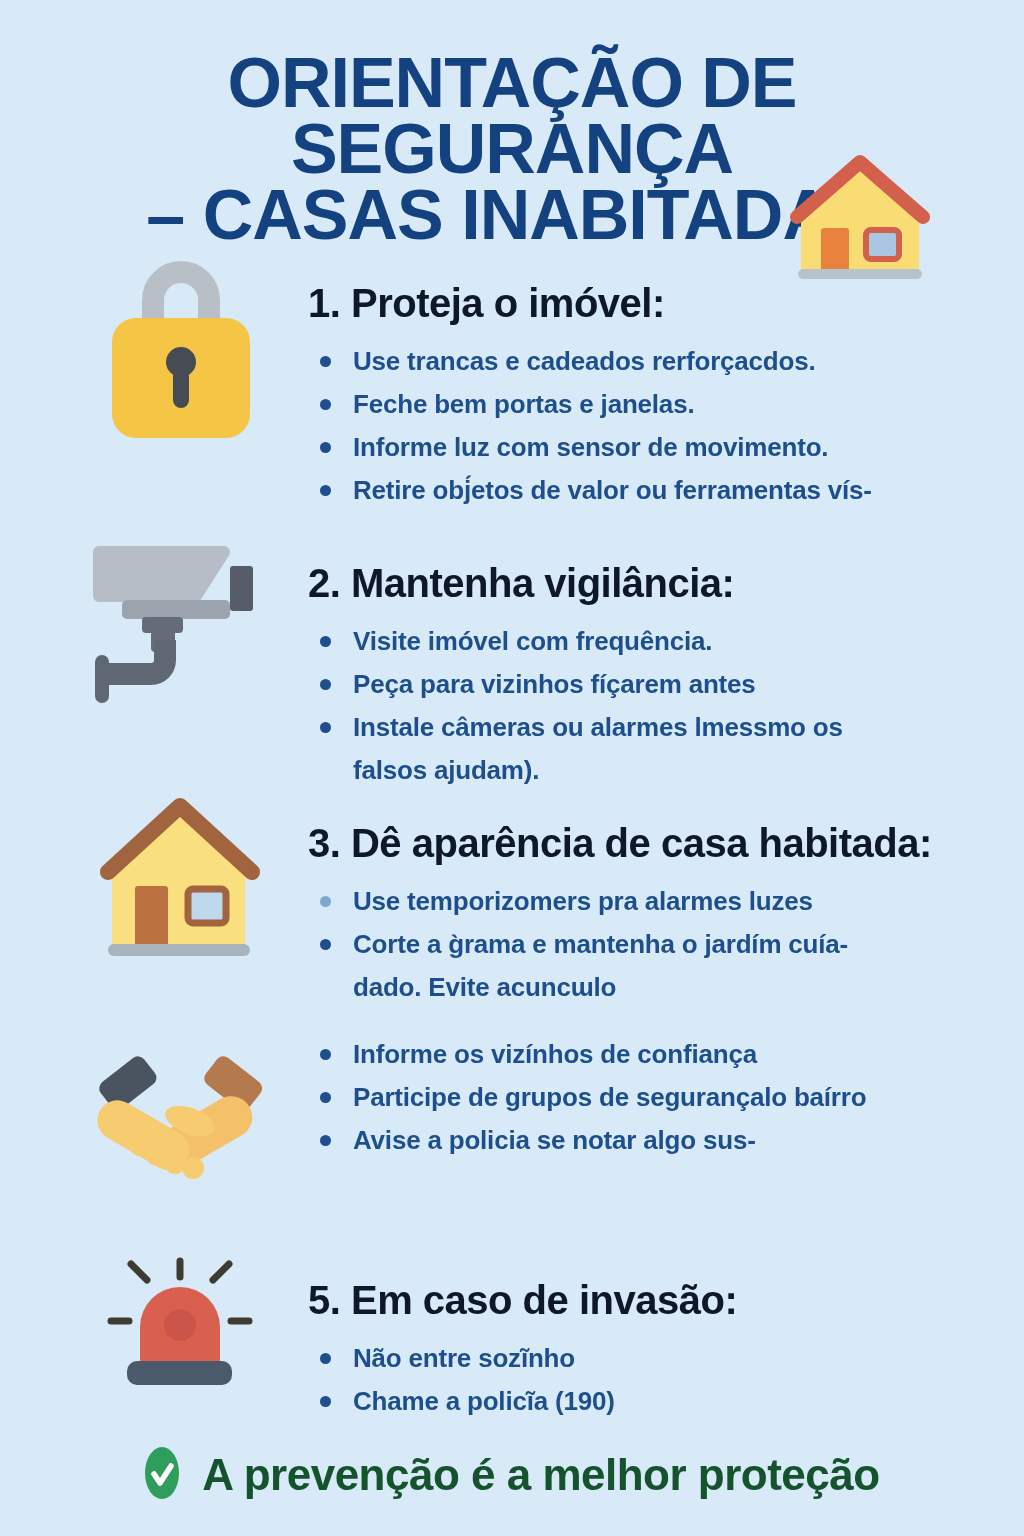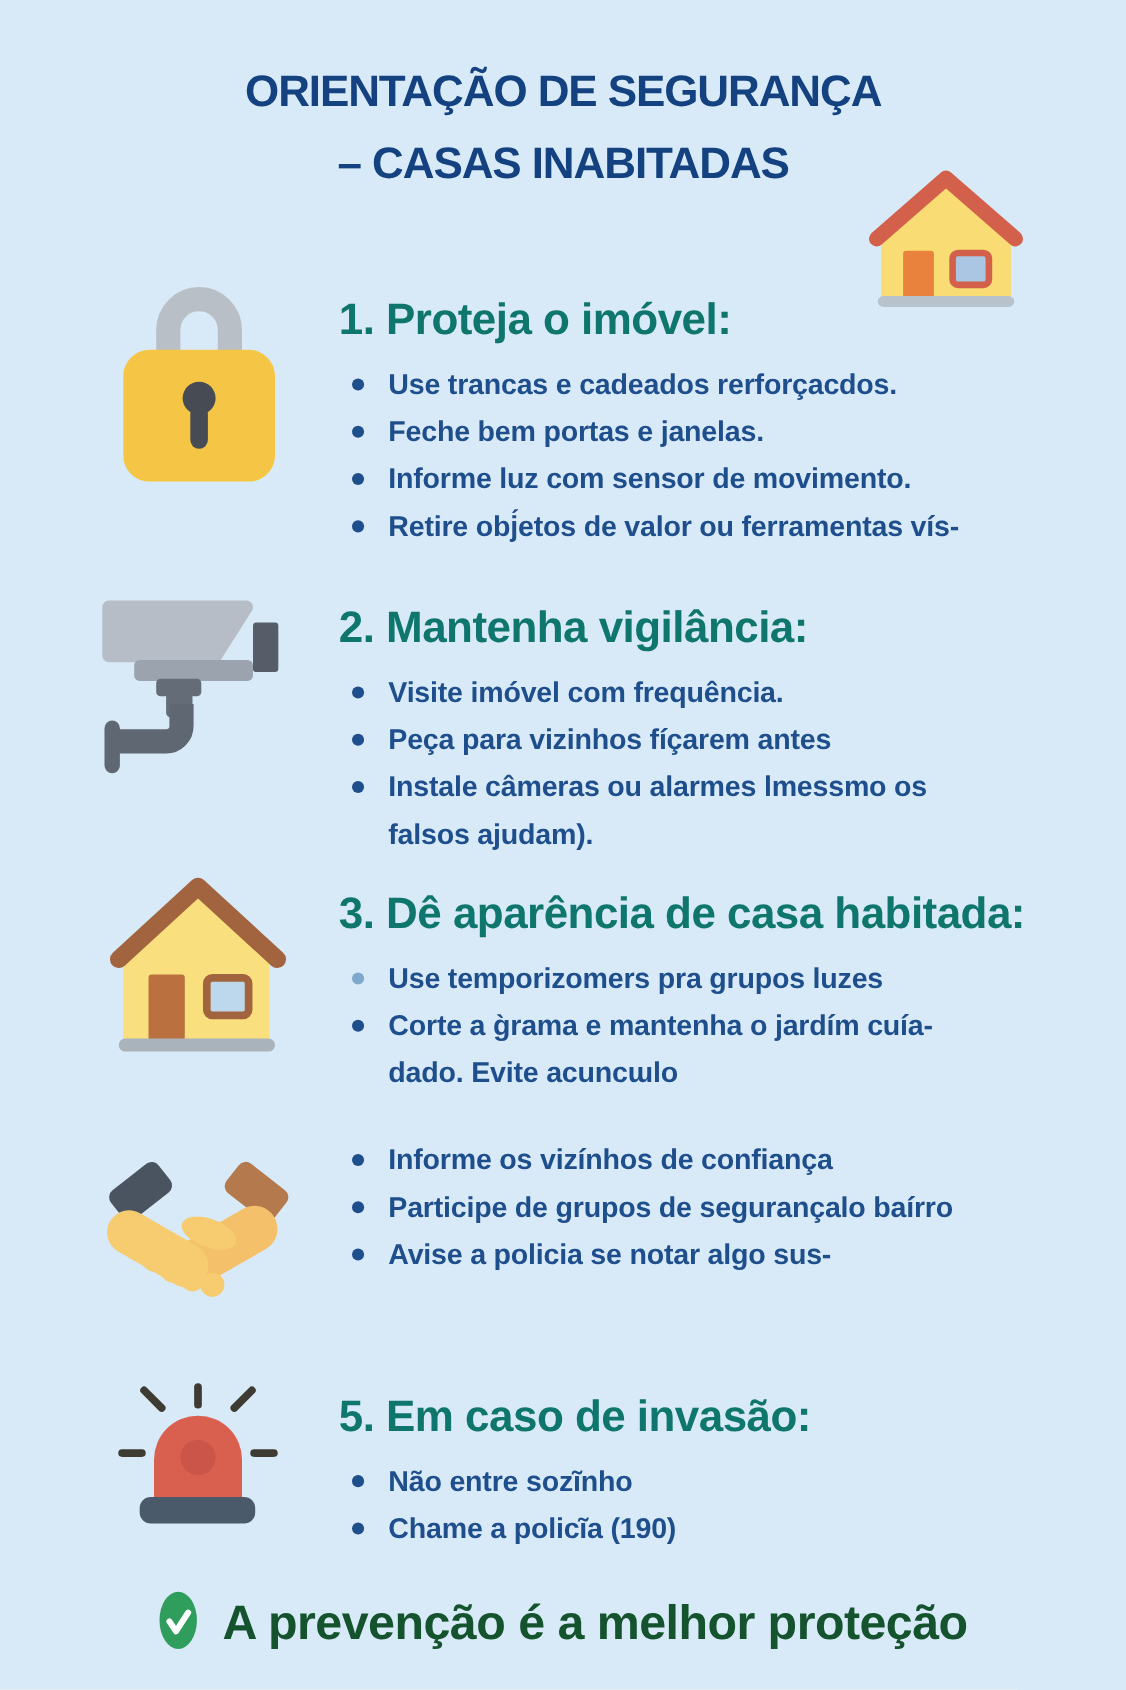--- a/index.html
+++ b/index.html
@@ -4,29 +4,29 @@
 <style>
   html,body { margin:0; padding:0; }
   .page {
     position:relative; width:1024px; height:1536px;
     background:#d8eaf7; overflow:hidden;
     font-family:"Liberation Sans", sans-serif;
   }
   .title {
     position:absolute; top:50px; left:0; width:100%;
     text-align:center; margin:0;
-    color:#14417f; font-size:40px; font-weight:800;
+    color:#14417f; font-size:70px; font-weight:800;
     line-height:66px; letter-spacing:-1px;
   }
   .title .tline { display:block; }
   .sec { position:absolute; left:0; width:1024px; }
   .icon-wrap { position:absolute; }
   .content { margin-left:308px; }
   .content h2 {
-    margin:4px 0 14px 0; color:#0f766e;
+    margin:16px 0 14px 0; color:#0f172a;
     font-size:40px; font-weight:800; letter-spacing:-0.5px;
   }
   .bullets { list-style:none; margin:0; padding:0; }
   .bullets li {
     display:flex; align-items:flex-start;
     color:#1e4f8c; font-size:26px; font-weight:700;
     line-height:43px; letter-spacing:-0.2px;
   }
   .dot {
     flex:0 0 auto; width:11px; height:11px; border-radius:50%;
@@ -152,21 +152,21 @@
         <rect x="88" y="97" width="38" height="34" rx="5" fill="#bdd7ec" stroke="#a2643e" stroke-width="7"></rect>
         <rect x="8" y="152" width="142" height="12" rx="6" fill="#a9b3bc"></rect>
       </svg>
     </div>
     <div class="content" style="padding-top:13px;">
       <h2>3. Dê aparência de casa habitada:</h2>
       <ul class="bullets">
         <li>
             <span class="dot light"></span>
             <span class="txt">
-              <span class="l">Use temporizomers pra grupos luzes</span>
+              <span class="l">Use temporizomers pra alarmes luzes</span>
             </span>
           </li>
         <li>
             <span class="dot"></span>
             <span class="txt">
               <span class="l">Corte a g̀rama e mantenha o jardím cuía-</span>
               <span class="l">dado. Evite acuncɯlo</span>
             </span>
           </li>
       </ul>

